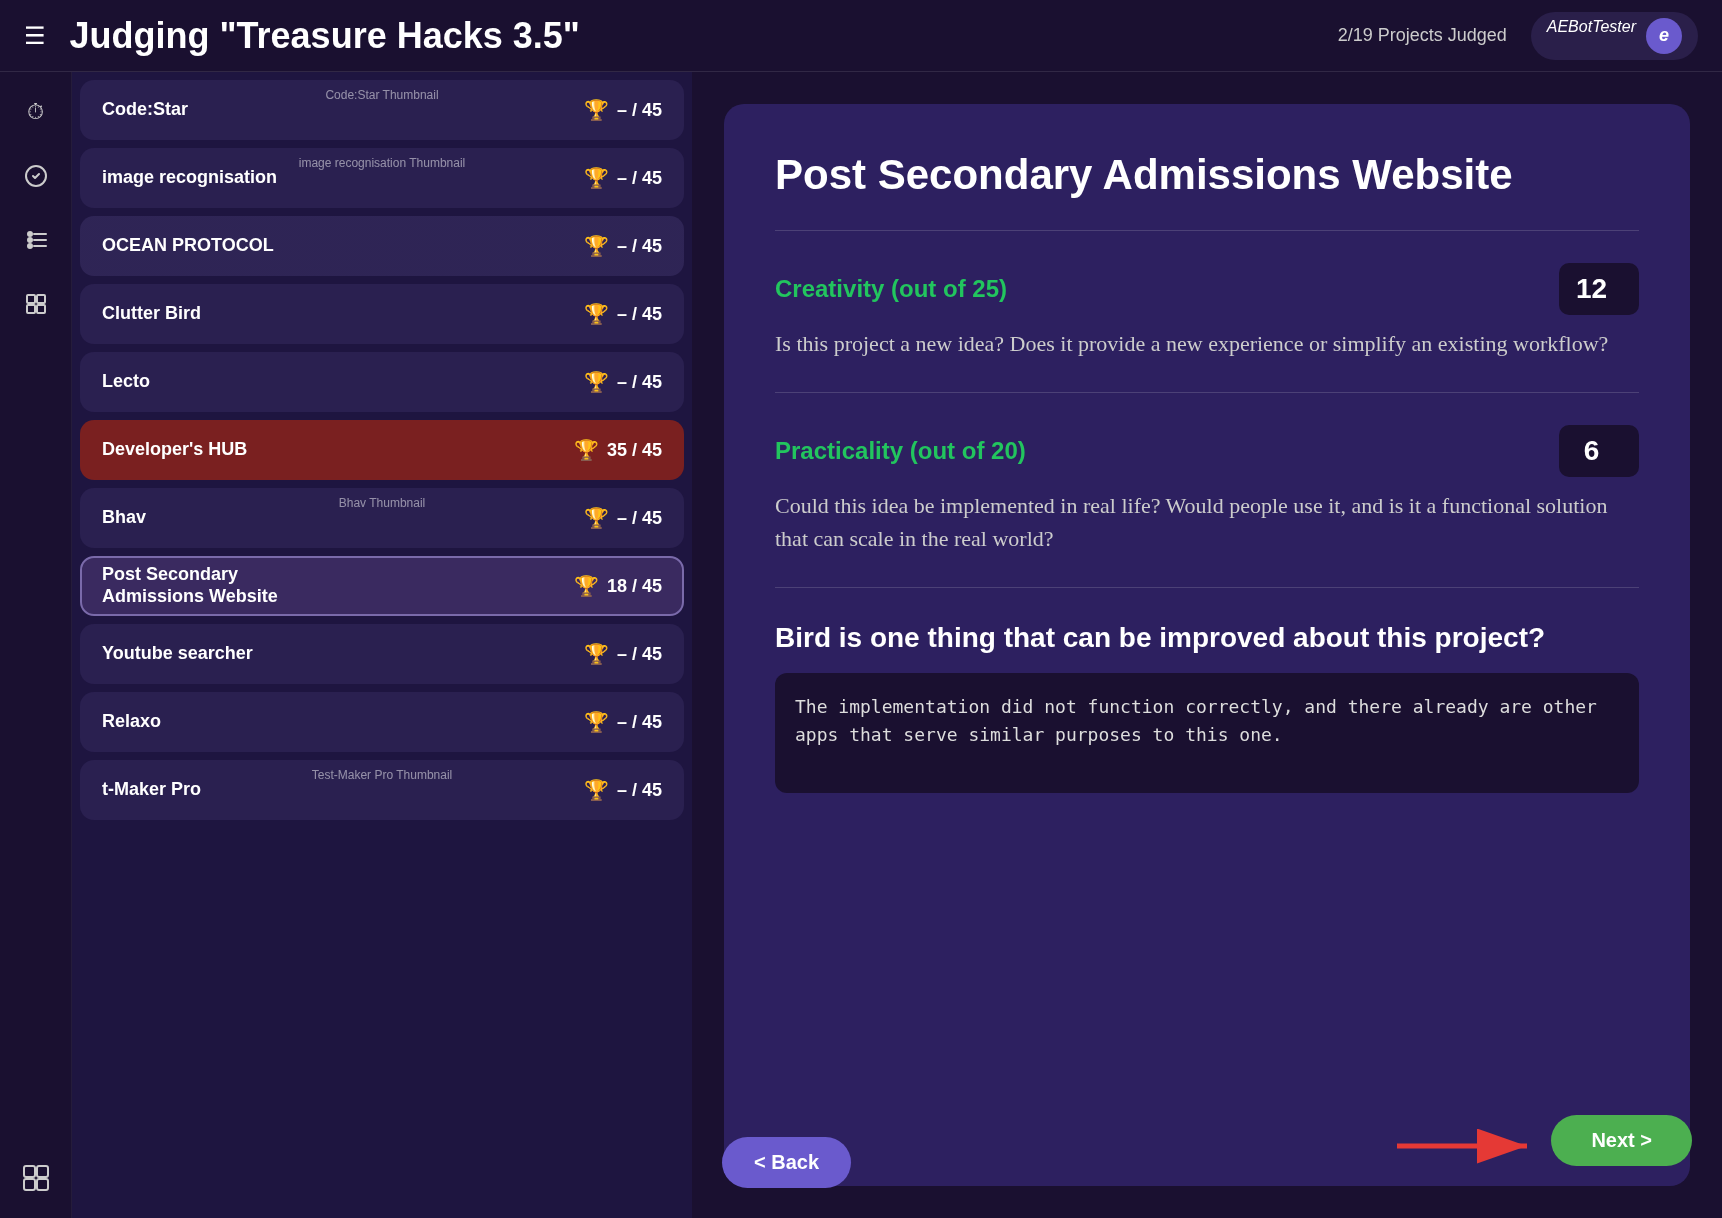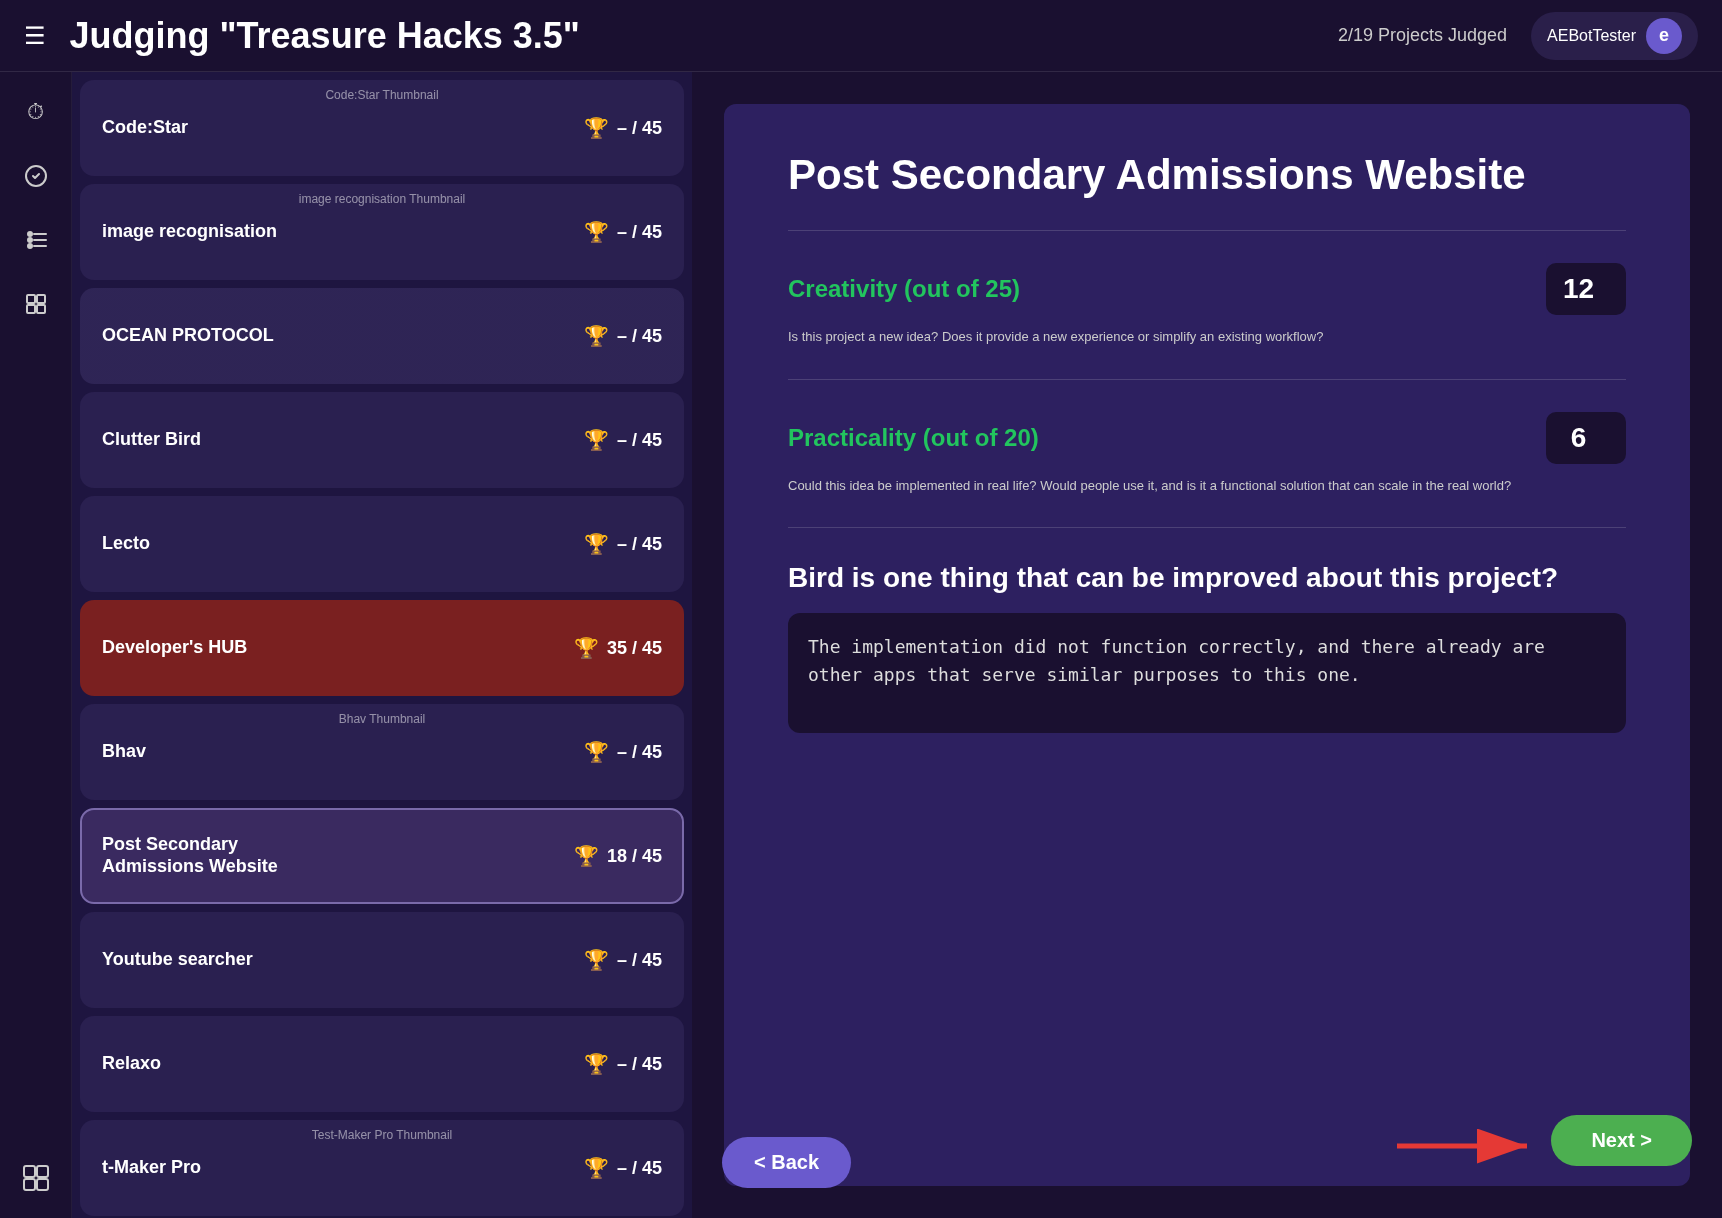--- a/index.html
+++ b/index.html
@@ -36,25 +36,25 @@
       color: #fff;
       flex: 1;
     }
     .header-projects-judged {
       font-size: 18px;
       color: #ccc;
       margin-right: 24px;
     }
     .header-user {
       display: flex;
-      align-items: center;
       gap: 10px;
       background: #2a1f4a;
       border-radius: 30px;
       padding: 6px 16px 6px 16px;
+      font-style: italic;
     }
     .header-username {
       font-size: 16px;
       color: #fff;
     }
     .header-avatar {
       width: 36px;
       height: 36px;
       border-radius: 50%;
       background: #6a5acd;
@@ -111,21 +111,21 @@
       display: flex;
       flex-direction: column;
       gap: 8px;
     }
     .project-list::-webkit-scrollbar { width: 6px; }
     .project-list::-webkit-scrollbar-track { background: #1a1030; }
     .project-list::-webkit-scrollbar-thumb { background: #4a3a7a; border-radius: 3px; }
 
     .project-item {
       position: relative;
-      height: 96px;
+      height: 60px;
       border-radius: 14px;
       background: #2a2050;
       display: flex;
       align-items: center;
       justify-content: space-between;
       padding: 0 20px;
       cursor: pointer;
       overflow: hidden;
       border: 2px solid transparent;
       flex-shrink: 0;
@@ -168,22 +168,22 @@
     }
     .trophy-icon {
       font-size: 20px;
     }
 
     
     .detail-panel {
       flex: 1;
       background: #2d2060;
       margin: 16px;
-      border-radius: 12px;
-      padding: 48px 64px;
+      border-radius: 20px;
+      padding: 48px 51px;
       overflow-y: auto;
       display: flex;
       flex-direction: column;
       gap: 32px;
       position: relative;
     }
     .detail-panel::-webkit-scrollbar { width: 6px; }
     .detail-panel::-webkit-scrollbar-thumb { background: #4a3a7a; border-radius: 3px; }
 
     .detail-title {
@@ -209,23 +209,24 @@
       border: none;
       border-radius: 10px;
       color: #fff;
       font-size: 28px;
       font-weight: 700;
       width: 80px;
       text-align: center;
       padding: 10px;
     }
     .score-desc {
-      font-size: 13px;
+      font-size: 22px;
       color: #ccc;
       line-height: 1.5;
+      font-family: Liberation Serif, serif;
     }
 
     .question-label {
       font-size: 28px;
       font-weight: 800;
       color: #fff;
       line-height: 1.3;
     }
     .question-textarea {
       background: #1a1030;

